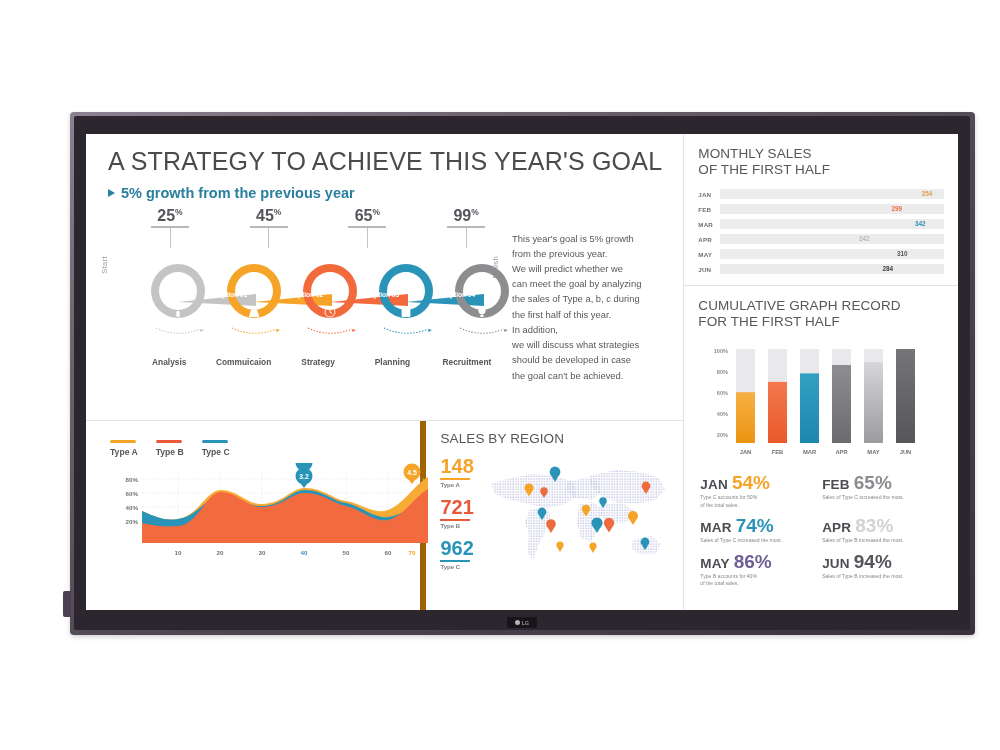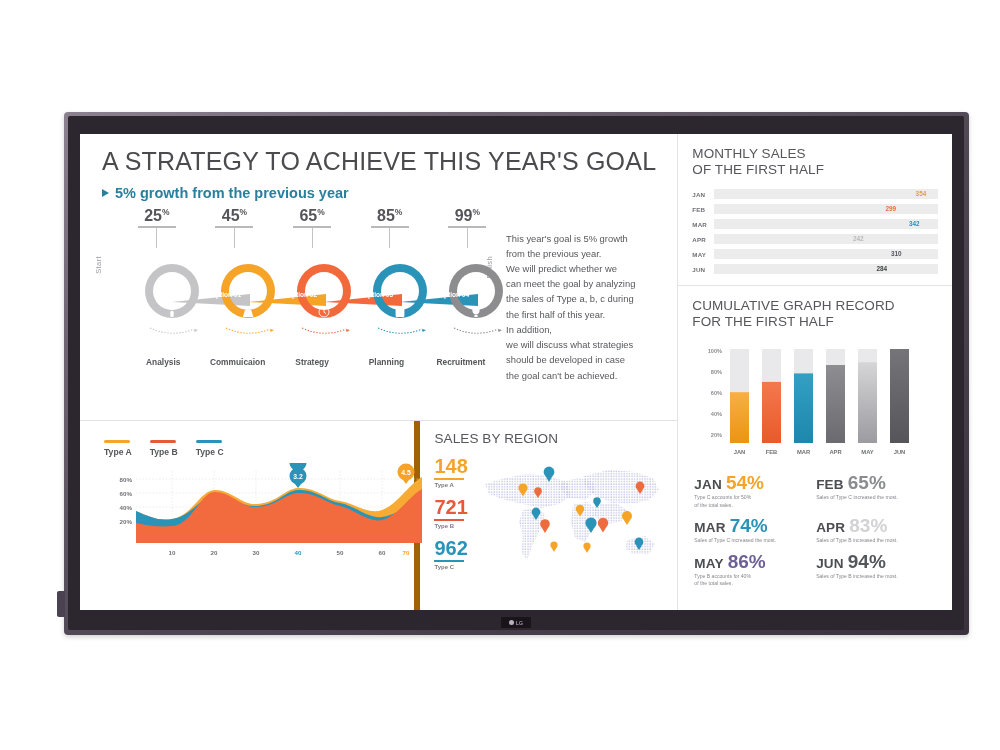--- a/index.html
+++ b/index.html
@@ -6,21 +6,21 @@
   html, body {
     width: 1000px; height: 750px;
     background: #ffffff;
     font-family: "Liberation Sans", sans-serif;
     overflow: hidden;
   }
 
   
   #monitor {
     position: absolute;
-    left: 64px; top: 112px;
+    left: 70px; top: 112px;
     width: 905px; height: 523px;
     background: linear-gradient(150deg,#8b8190 0%,#6e6472 22%,#4f4653 55%,#3a333f 100%);
     border-radius: 4px;
     padding: 4px 5px 5px 4px;
     box-shadow: 0 2px 5px rgba(0,0,0,.18);
   }
   #screen-inner {
     position: relative;
     width: 100%; height: 100%;
     background: #2c262f;
@@ -176,25 +176,20 @@
                   <div class="ul"></div>
                   <div class="stem"></div>
                 </div>
                 <div class="pct-cell">
                   <div class="v"><span>45</span><sup>%</sup></div>
                   <div class="ul"></div>
                   <div class="stem"></div>
                 </div>
                 <div class="pct-cell">
                   <div class="v"><span>65</span><sup>%</sup></div>
-                  <div class="ul"></div>
-                  <div class="stem"></div>
-                </div>
-                <div class="pct-cell">
-                  <div class="v"><span>85</span><sup>%</sup></div>
                   <div class="ul"></div>
                   <div class="stem"></div>
                 </div>
                 <div class="pct-cell">
                   <div class="v"><span>99</span><sup>%</sup></div>
                   <div class="ul"></div>
                   <div class="stem"></div>
                 </div>
               </div>
 

